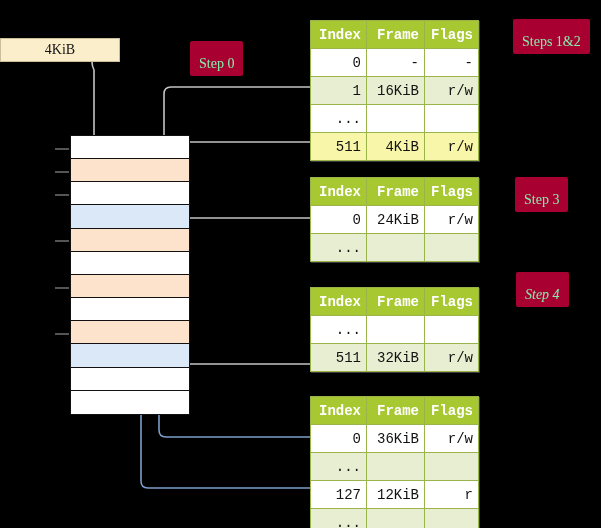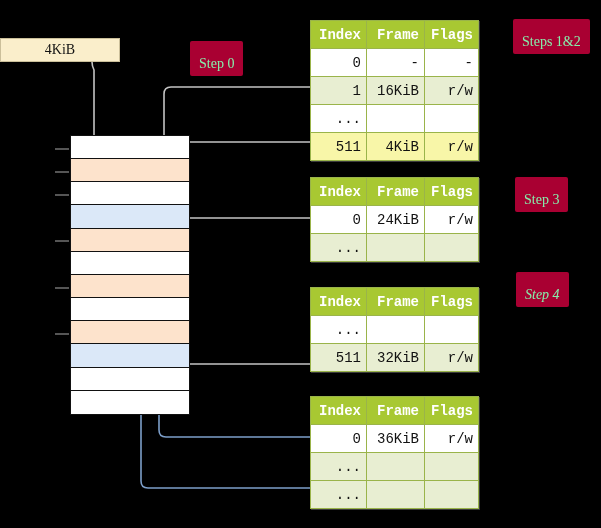--- a/index.html
+++ b/index.html
@@ -207,20 +207,25 @@
         <tr class="plain">
           <td class="c-idx">0</td>
           <td class="c-frm">36KiB</td>
           <td class="c-flg">r/w</td>
         </tr>
         <tr class="shade">
           <td class="c-idx">...</td>
           <td class="c-frm"></td>
           <td class="c-flg"></td>
         </tr>
+        <tr class="plain">
+          <td class="c-idx">127</td>
+          <td class="c-frm">12KiB</td>
+          <td class="c-flg">r</td>
+        </tr>
         <tr class="shade">
           <td class="c-idx">...</td>
           <td class="c-frm"></td>
           <td class="c-flg"></td>
         </tr>
       </tbody>
     </table>
   </div>
 
 <div id="badges-root">

